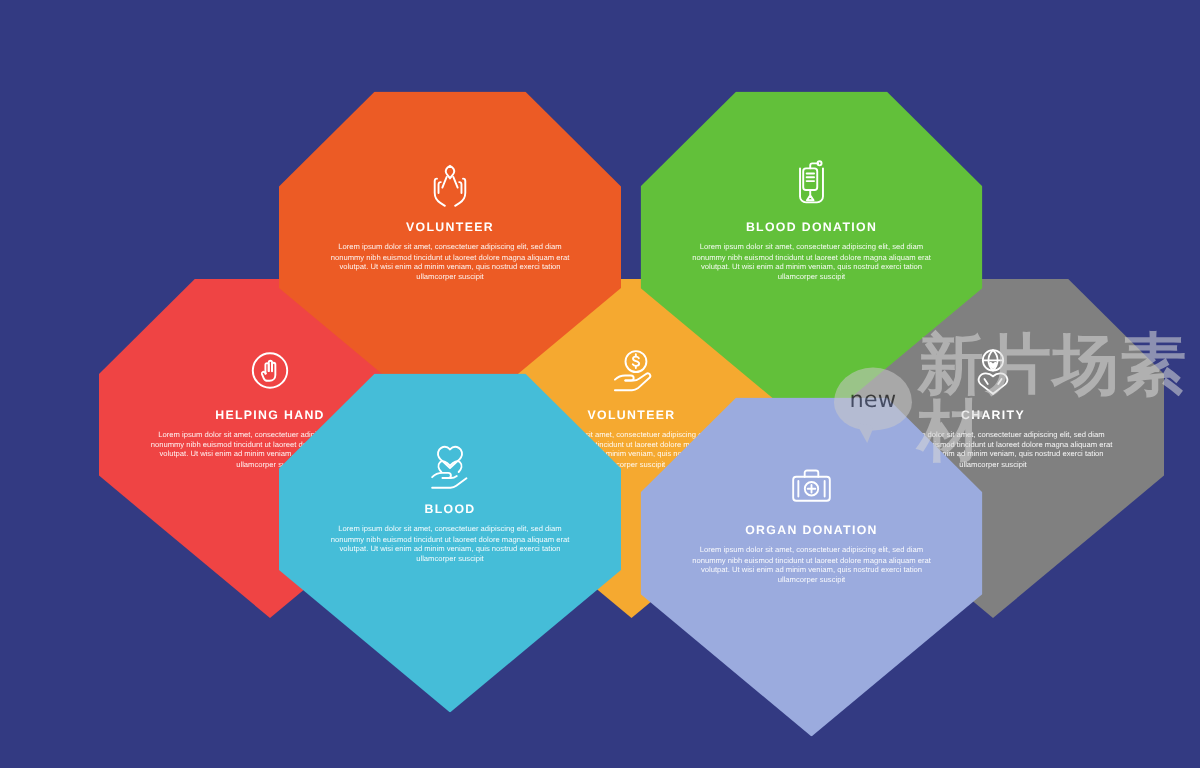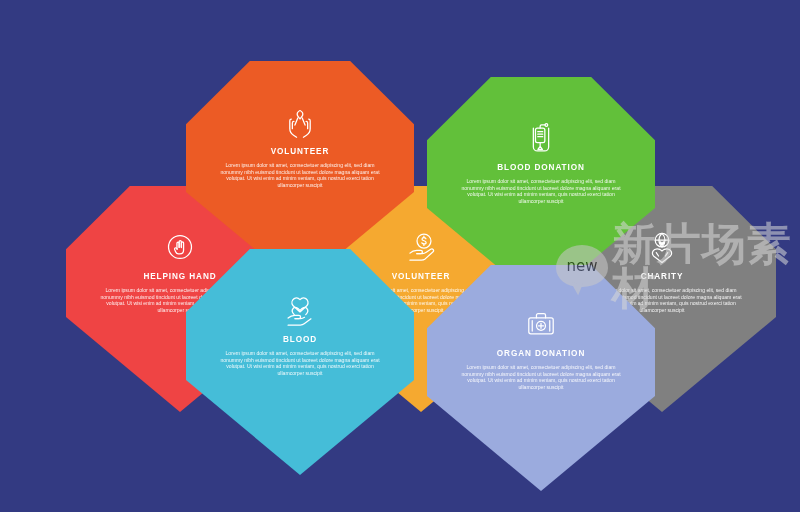--- a/index.html
+++ b/index.html
@@ -56,21 +56,21 @@
   .hex-desc {
     color: rgba(255,255,255,0.92);
     line-height: 1.28;
     font-size: 5.1px;
     padding: 0 14%;
     text-align: center;
   }
 
   
   #hex-volunteer      { left: 186px; top: 61px;  width: 228px; height: 226px; }
-  #hex-blood          { left: 427px; top: 61px;  width: 228px; height: 226px; margin-top: 16px; }
+  #hex-blood          { left: 427px; top: 61px;  width: 228px; height: 226px; }
 
   #hex-helping-hand   { left: 66px;  top: 186px; width: 228px; height: 226px; }
   #hex-donation       { left: 307px; top: 186px; width: 228px; height: 226px; }
   #hex-charity        { left: 548px; top: 186px; width: 228px; height: 226px; }
 
   #hex-care           { left: 186px; top: 249px; width: 228px; height: 226px; }
   #hex-organ          { left: 427px; top: 249px; width: 228px; height: 226px; }
 
   
   #hex-helping-hand, #hex-donation, #hex-charity { z-index: 1; }

